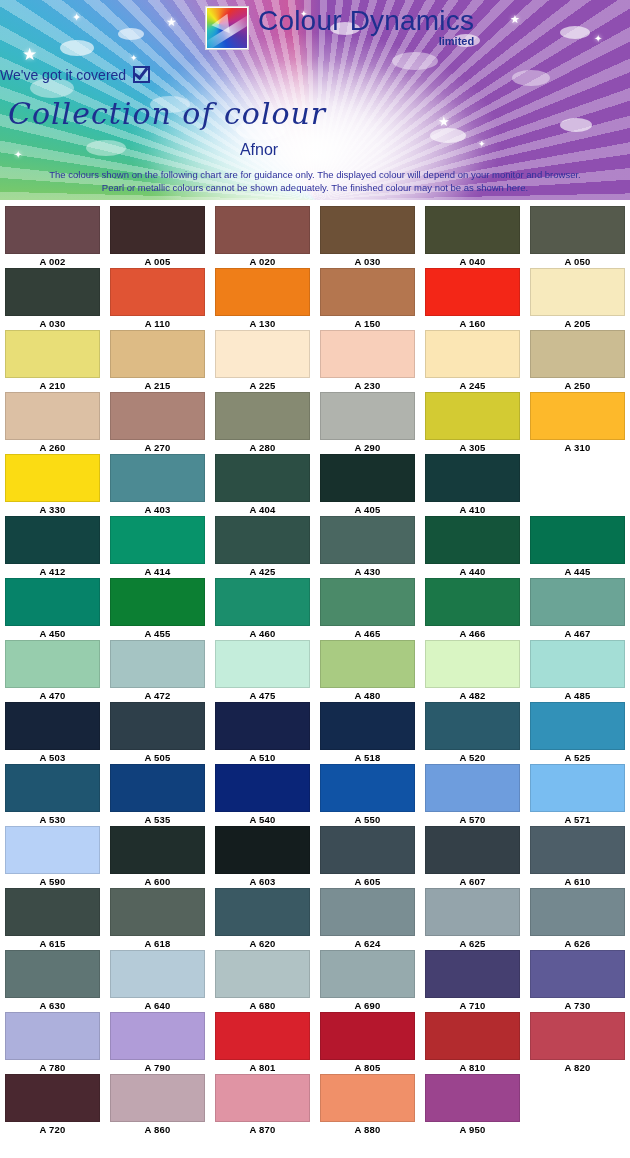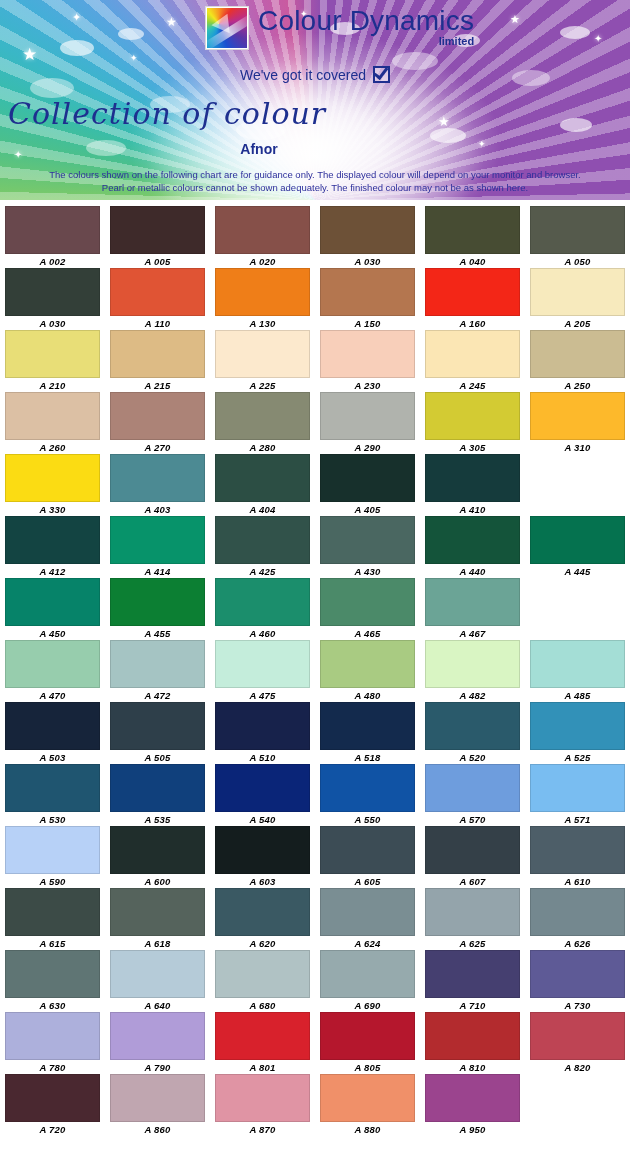--- a/index.html
+++ b/index.html
@@ -110,21 +110,21 @@
     font-size: 28px; color: #1e2f8f; letter-spacing: 0.2px;
     line-height: 30px; white-space: nowrap;
   }
   #brand-sub {
     font-size: 11px; color: #1e2f8f; text-align: right;
     line-height: 12px; margin-top: -1px; font-weight: bold;
   }
 
   #tagline-row {
     position: absolute; top: 66px; left: 0; width: 630px;
-    display: flex; align-items: center; justify-content: center; gap: 7px;
+    display: flex; align-items: center; gap: 7px;
   }
   #tagline { font-size: 14px; color: #1e2f8f; }
   #tick-box {
     width: 17px; height: 17px; border: 2px solid #1e2f8f;
     position: relative; background: rgba(255,255,255,0.35);
   }
   #tick-box .tick {
     position: absolute; left: 2px; top: -3px;
     width: 8px; height: 14px;
     border-right: 3px solid #1e2f8f; border-bottom: 3px solid #1e2f8f;
@@ -135,34 +135,33 @@
     position: absolute; top: 96px; left: 8px; width: 630px;
     text-align: left;
     font-family: "DejaVu Serif", serif;
     font-style: italic;
     font-size: 30px;
     color: #1e2f8f;
     letter-spacing: 1px;
   }
   #standard-name {
     position: absolute; top: 141px; left: 0; width: 518px;
-    text-align: center; font-size: 14px; font-weight: bold; color: #1e2f8f;
+    text-align: center; font-size: 16px; font-weight: normal; color: #1e2f8f;
   }
   #disclaimer {
     position: absolute; top: 168px; left: 0; width: 630px;
     text-align: center; color: #2d2f9b;
     font-size: 9.5px; line-height: 13px;
   }
 
   
   #grid {
     position: absolute;
     top: 206px; left: 0;
     width: 630px;
-    font-style: italic;
   }
   .row {
     display: flex;
     height: 62px;
   }
   .cell {
     width: 105px;
     display: flex;
     flex-direction: column;
     align-items: center;
@@ -408,20 +407,24 @@
       </div>
       <div class="cell">
         <div class="chip" style="background: rgb(27, 142, 108);"></div>
         <div class="code">A 460</div>
       </div>
       <div class="cell">
         <div class="chip" style="background: rgb(75, 138, 105);"></div>
         <div class="code">A 465</div>
       </div>
       <div class="cell">
+        <div class="chip" style="background: rgb(27, 119, 72);"></div>
+        <div class="code">A 466</div>
+      </div>
+      <div class="cell">
         <div class="chip" style="background: rgb(107, 164, 150);"></div>
         <div class="code">A 467</div>
       </div>
     </div>
     <div class="row">
       <div class="cell">
         <div class="chip" style="background: rgb(151, 205, 173);"></div>
         <div class="code">A 470</div>
       </div>
       <div class="cell">

